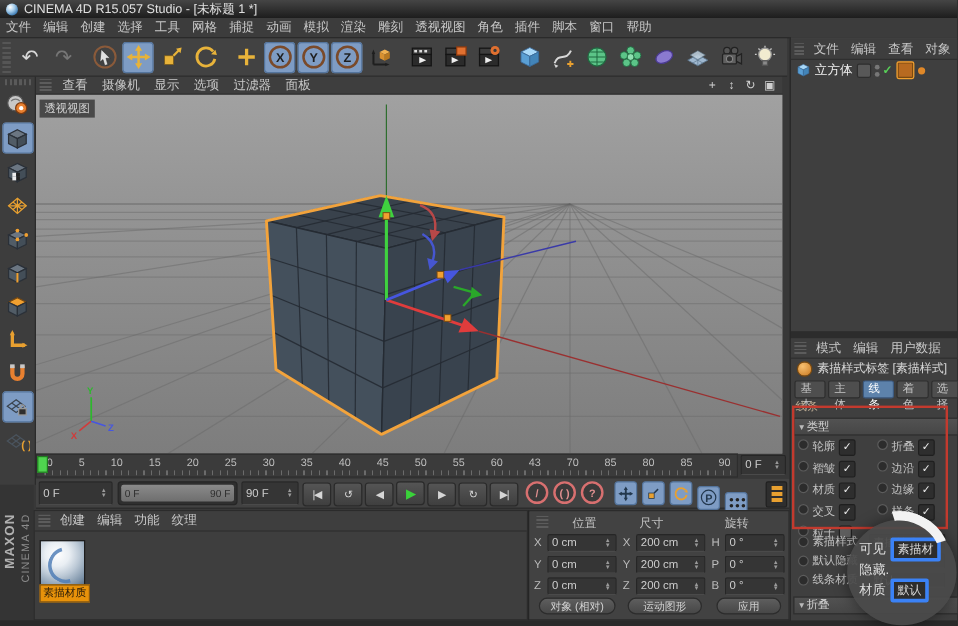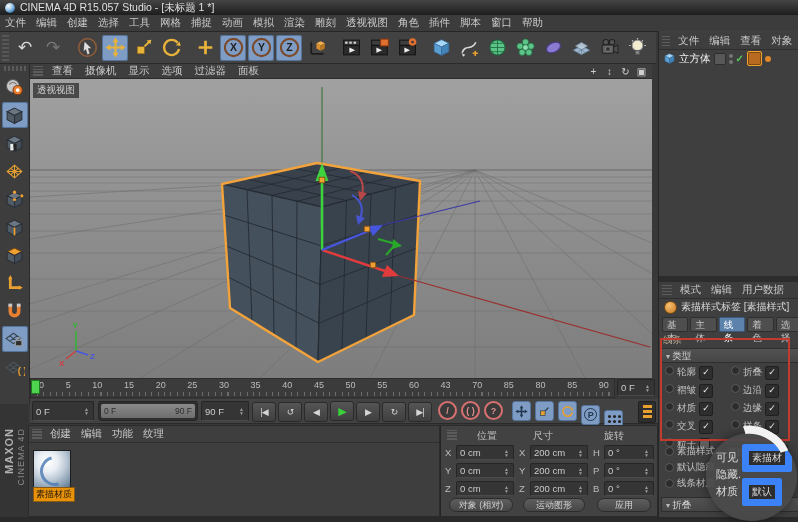--- a/index.html
+++ b/index.html
@@ -144,21 +144,21 @@
   .amlab{font-size:9.5px;color:#c2c2c2;width:44px;flex:none;}
   .amval{width:64px;height:13px;background:#333;border:1px solid #222;border-bottom-color:#4c4c4c;
          border-radius:2px;color:#ccc;font-size:9px;padding:0 3px;line-height:12px;box-sizing:border-box;
          white-space:nowrap;overflow:hidden;}
   
   .redbox{left:660px;top:338px;width:130px;height:103px;border:2px solid #c33a2e;box-sizing:border-box;
           pointer-events:none;z-index:30;}
   .ghost{left:706px;top:433px;width:91px;height:88px;border-radius:50%;background:rgba(74,74,74,.93);
          box-shadow:0 0 12px rgba(0,0,0,.45);z-index:40;overflow:hidden;padding-top:16px;box-sizing:border-box;text-align:right;}
   .ghost .gl{display:flex;gap:4px;align-items:center;padding-left:10px;height:17px;font-size:11px;color:#ddd;}
-  .gchip{background:#2d2d2d;border:7px solid #3b82f6;border-radius:2px;padding:0 3px;font-size:10px;color:#d8d8d8;}
+  .gchip{background:#2d2d2d;border:3px solid #3b82f6;border-radius:2px;padding:0 3px;font-size:10px;color:#d8d8d8;}
   .ghostarc{left:724px;top:428px;width:52px;height:34px;border-radius:50%;border:8px solid transparent;
             border-top-color:#f2f2f2;transform:rotate(28deg);z-index:41;}
   .botstrip{left:0;top:517px;width:798px;height:5px;background:#2a2a2a;}
 </style>
 </head>
 <body>
 
 <div id="app">
 
   <div class="abs titlebar">

